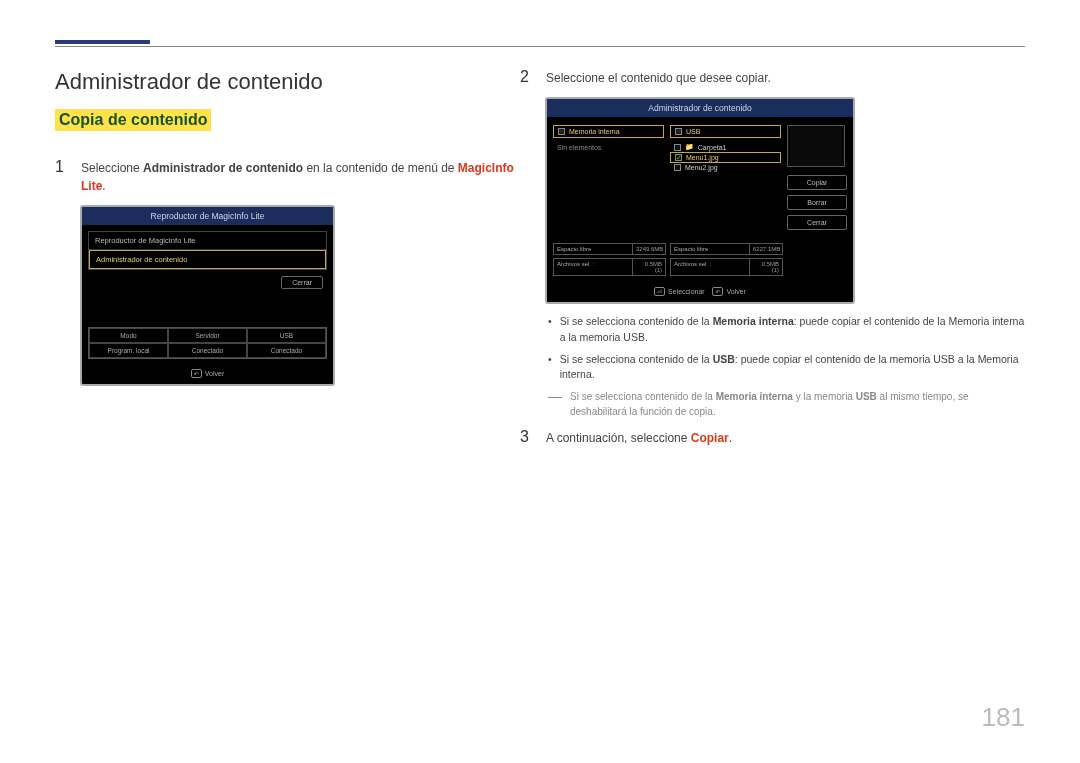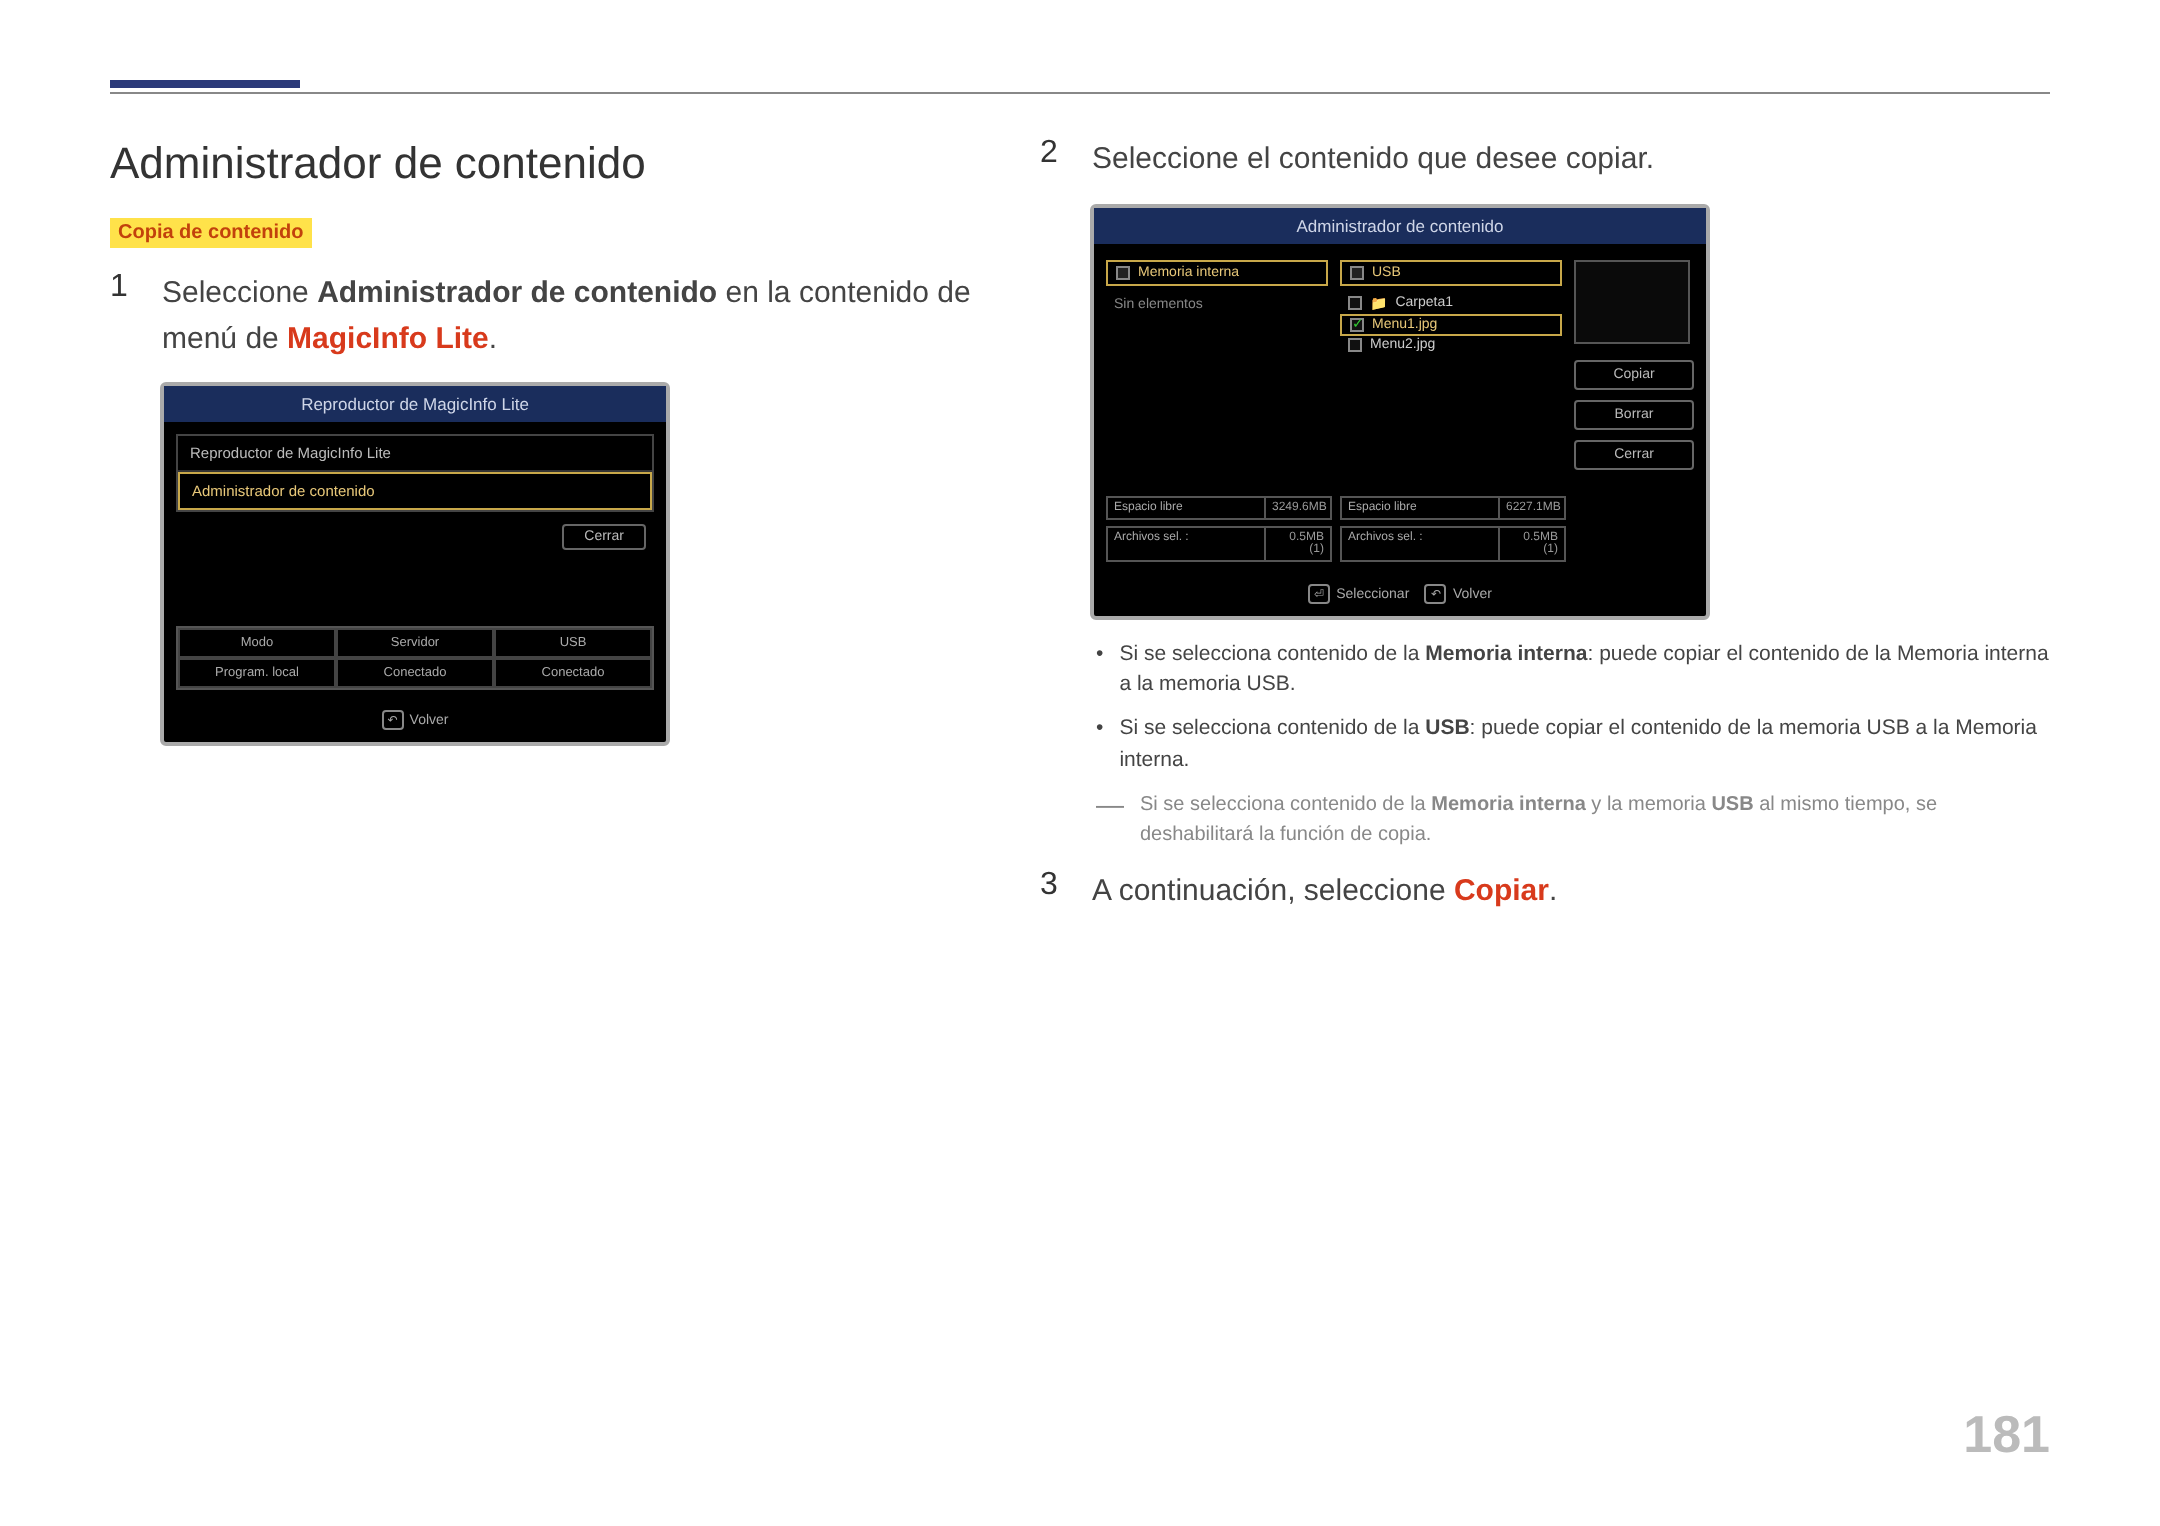--- a/index.html
+++ b/index.html
@@ -24,24 +24,24 @@
     border: none;
     border-top: 1px solid #888;
     margin-bottom: 22px;
   }
   .columns {
     display: flex;
   }
   .col-left { width: 465px; flex-shrink: 0; }
   .col-right { flex: 1; }
   h1.page-title { font-size: 22px; font-weight: 500; color: #333; margin-bottom: 14px; }
-  h2.section-title { font-size: 10px; font-weight: 700; color: #c2410c; background: #ffe24a; display: inline-block; padding: 2px 4px; margin-bottom: 12px; }
+  h2.section-title { font-size: 16px; font-weight: 700; color: #14532d; background: #ffe24a; display: inline-block; padding: 2px 4px; margin-bottom: 28px; }
   .step { display: flex; gap: 14px; margin-bottom: 10px; align-items: flex-start; }
   .step-num { font-size: 16px; font-weight: 400; color: #333; line-height: 1; width: 12px; flex-shrink:0; }
-  .step-text { font-size: 15px; color: #444; line-height: 1.5; }
+  .step-text { font-size: 12px; color: #444; line-height: 1.5; }
   .step-text b { font-weight: 700; }
   .step-text .red { color: #d83a1c; font-weight: 700; }
 
   
   .screenshot {
     border: 2px solid #aaa;
     border-radius: 3px;
     background: #000;
     color: #ccc;
     font-size: 8px;
@@ -146,21 +146,21 @@
   .bullets .bi .dot { flex-shrink:0; }
   .note-row { display:flex; gap:8px; margin-left:28px; font-size:10px; color:#888; line-height:1.5; margin-bottom:10px; }
   .note-row .dash { flex-shrink:0; font-size:14px; line-height:1; }
 
   .page-number {
     position: absolute;
     bottom: 30px;
     right: 55px;
     font-size: 26px;
     color: #bbb;
-    font-weight: 700;
+    font-weight: 400;
   }
 </style>
 </head>
 <body>
 
 <div class="page">
   <div class="top-bar"></div>
   <hr class="hr-line">
 
   <div class="columns">

